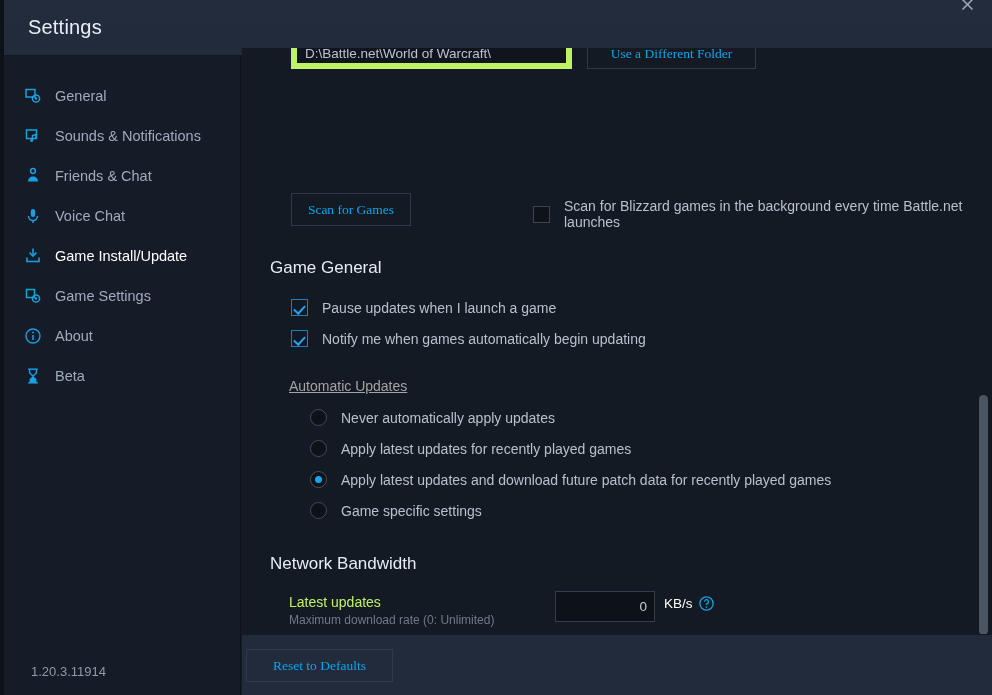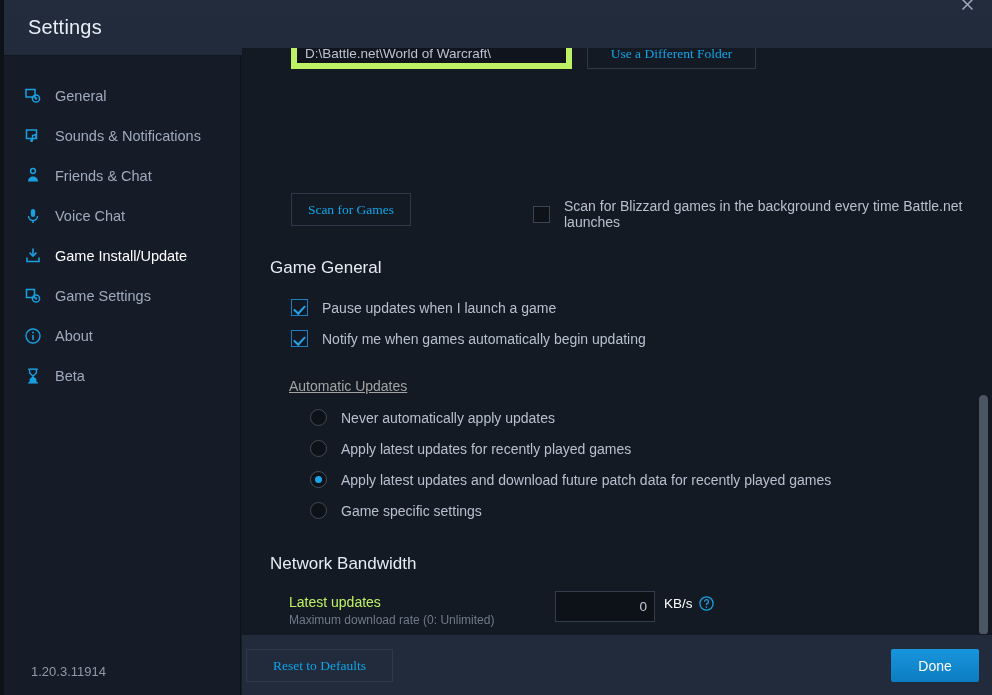--- a/index.html
+++ b/index.html
@@ -566,16 +566,15 @@
 
     </div>
   </div>
 
   <div class="scroll-track">
     <div class="scroll-thumb"></div>
   </div>
 
   <div class="footer">
     <button class="btn-outline btn-reset">Reset to Defaults</button>
-    <button class="btn-done">Done</button>
   </div>
 
 </div>
 
 </body></html>

